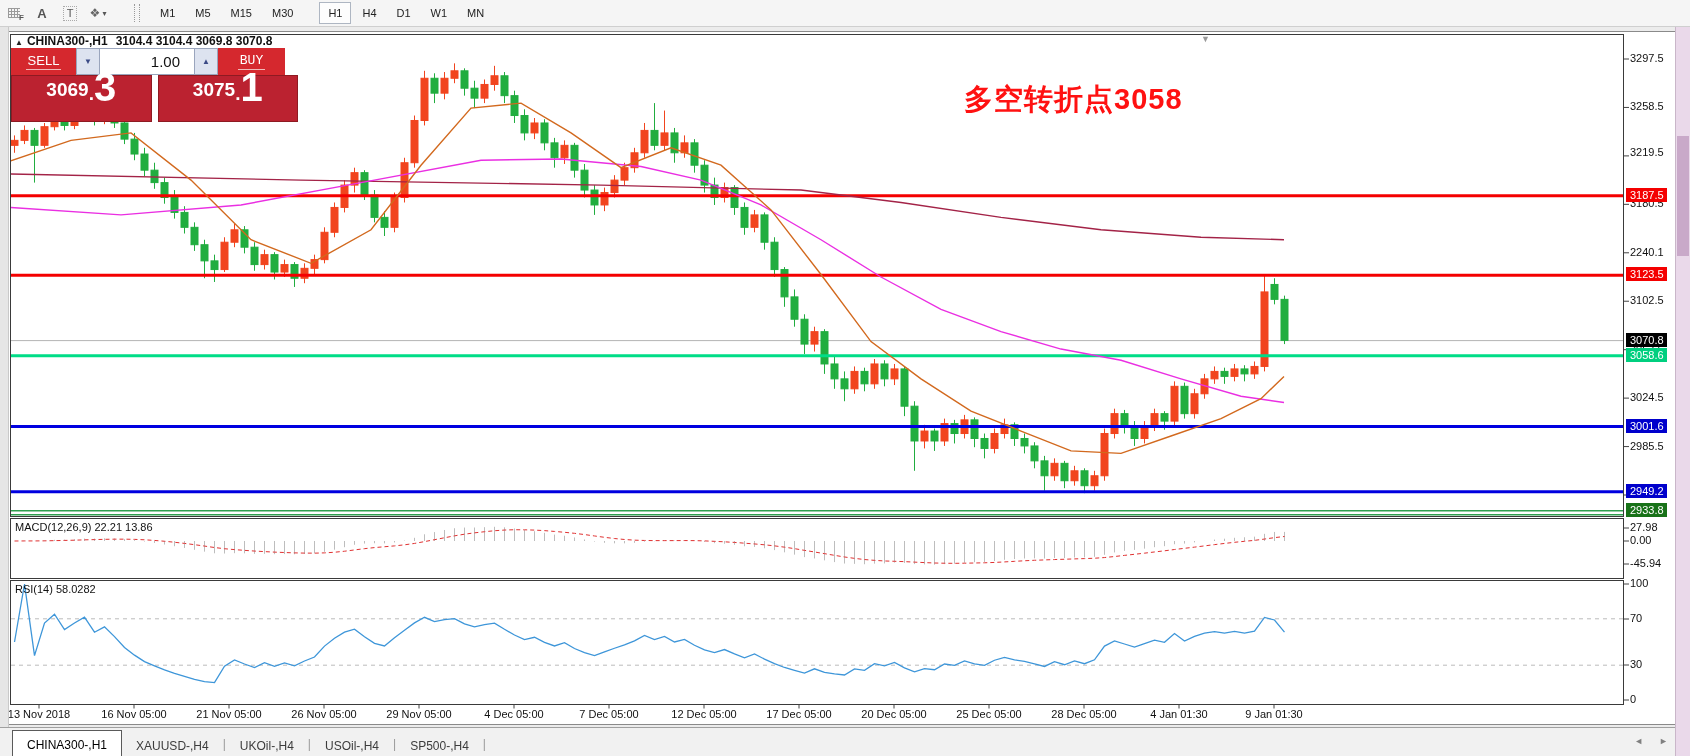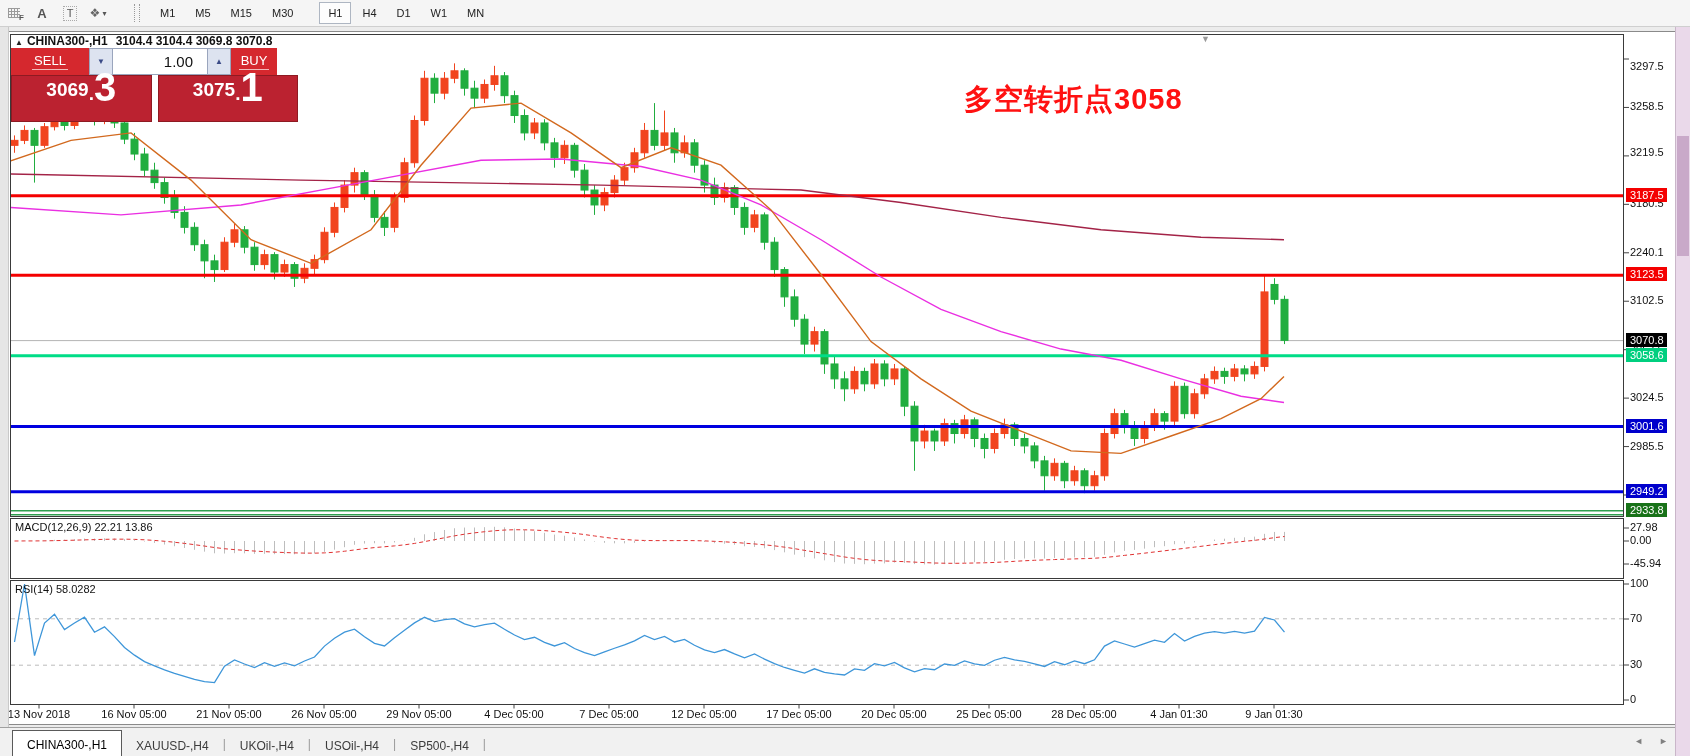--- a/index.html
+++ b/index.html
@@ -24,23 +24,23 @@
   .left-strip{position:absolute;left:0;top:26px;width:8px;bottom:0;background:#e6e6e6;border-right:1px solid #c9c9c9;z-index:6;}
 
   .chart-title{position:absolute;left:6px;top:2px;font-size:12px;font-weight:bold;color:#111;z-index:12;}
   .chart-title .arr{font-size:8px;margin-right:4px;color:#222;}
   .chart-title .ohlc{font-weight:bold;margin-left:8px;}
   .scrollend-icon{position:absolute;left:1192px;top:2px;font-size:9px;color:#999;z-index:12;}
 
   
   .trade-panel{position:absolute;left:2px;top:16px;width:287px;height:106px;z-index:15;}
   .tp-row{position:absolute;left:0;top:0;height:27px;width:287px;display:flex;}
-  .tp-sell,.tp-buy{width:78px;background:#d5282e;color:#fff;font-size:13px;display:flex;align-items:center;justify-content:center;}
+  .tp-sell,.tp-buy{width:65px;background:#d5282e;color:#fff;font-size:13px;display:flex;align-items:center;justify-content:center;}
   .tp-sell span,.tp-buy span{border-bottom:1px solid #f0b9b9;padding:0 2px 1px;}
-  .tp-buy{width:46px;}
+  .tp-buy{width:67px;font-family:Liberation Mono, monospace;}
   .tp-step{width:24px;background:#dde3f0;border:1px solid #9aa5bd;box-sizing:border-box;display:flex;align-items:center;justify-content:center;font-size:8px;color:#3a4a86;}
   .tp-vol{width:94px;border:1px solid #9aa5bd;border-left:none;border-right:none;box-sizing:border-box;background:#fff;font-size:15px;text-align:right;padding:0 14px;font-family:"Liberation Sans",sans-serif;color:#111;outline:none;}
   .tp-prices{position:absolute;top:27px;left:0;width:287px;height:47px;display:flex;gap:6px;}
   .tp-pricebox{flex:1;background:#bb2230;border:1px solid #8e1a22;color:#fff;display:flex;align-items:flex-end;justify-content:center;padding-bottom:16px;}
   .pp{font-size:19px;font-weight:bold;line-height:30px;}
   .pdot{font-size:19px;font-weight:bold;}
   .pbig{font-size:40px;font-weight:bold;line-height:36px;}
 
   .annotation{position:absolute;left:955px;top:48px;font-size:29px;font-weight:bold;letter-spacing:1px;z-index:12;white-space:nowrap;}
 
@@ -587,21 +587,21 @@
         </div>
       </div>
     </div>
 
     <div class="annotation" style="color: rgb(255, 17, 17);">多空转折点3058</div>
 
     <div class="ind-label" style="top:489px;">MACD(12,26,9) 22.21 13.86</div>
     <div class="ind-label" style="top:551px;">RSI(14) 58.0282</div>
 
     <div id="price-axis">
-        <div class="axis-tick-label" style="top: 28px;">3297.5</div>
+        <div class="axis-tick-label" style="top: 20px;">3297.5</div>
         <div class="axis-tick-label" style="top: 68.4458px;">3258.5</div>
         <div class="axis-tick-label" style="top: 114px;">3219.5</div>
         <div class="axis-tick-label" style="top: 165.337px;">3180.5</div>
         <div class="axis-tick-label" style="top: 213.783px;">2240.1</div>
         <div class="axis-tick-label" style="top: 262.229px;">3102.5</div>
         <div class="axis-tick-label" style="top: 310.675px;">3063.5</div>
         <div class="axis-tick-label" style="top: 359.121px;">3024.5</div>
         <div class="axis-tick-label" style="top: 407.566px;">2985.5</div>
         <div class="axis-tick-label" style="top: 456.012px;">2946.5</div>
         <div class="axis-level-label" style="top: 155.642px; background: rgb(244, 0, 0); color: rgb(255, 255, 255);">3187.5</div>

